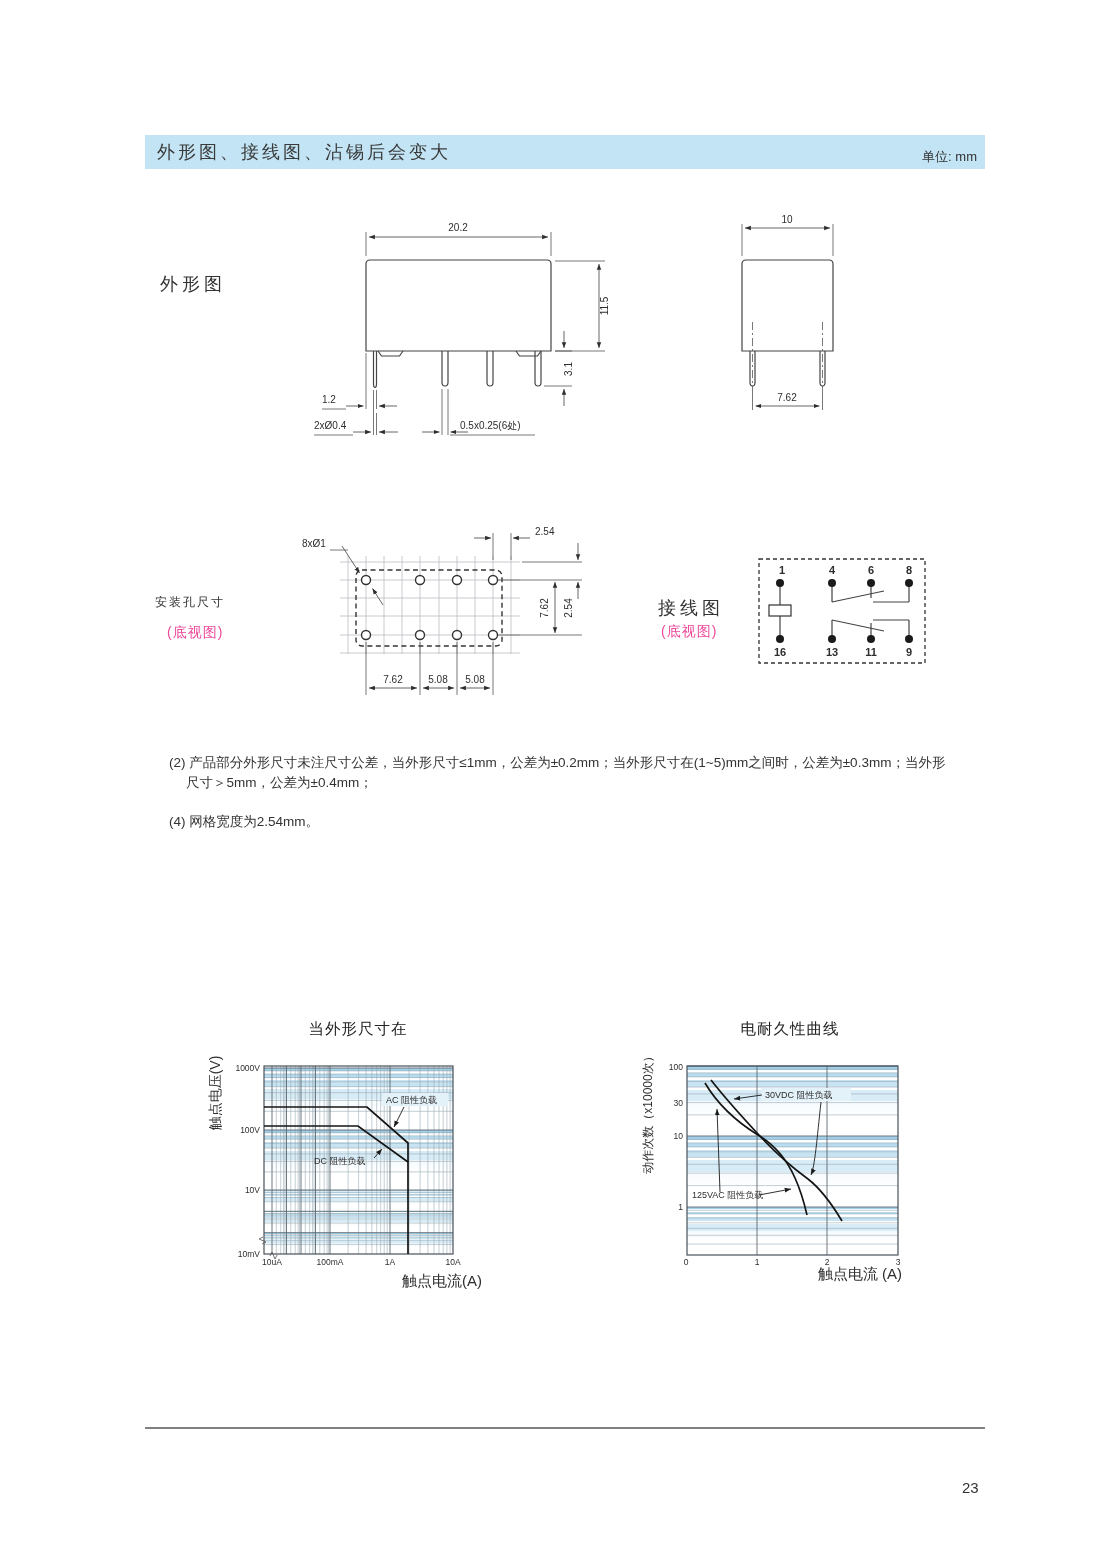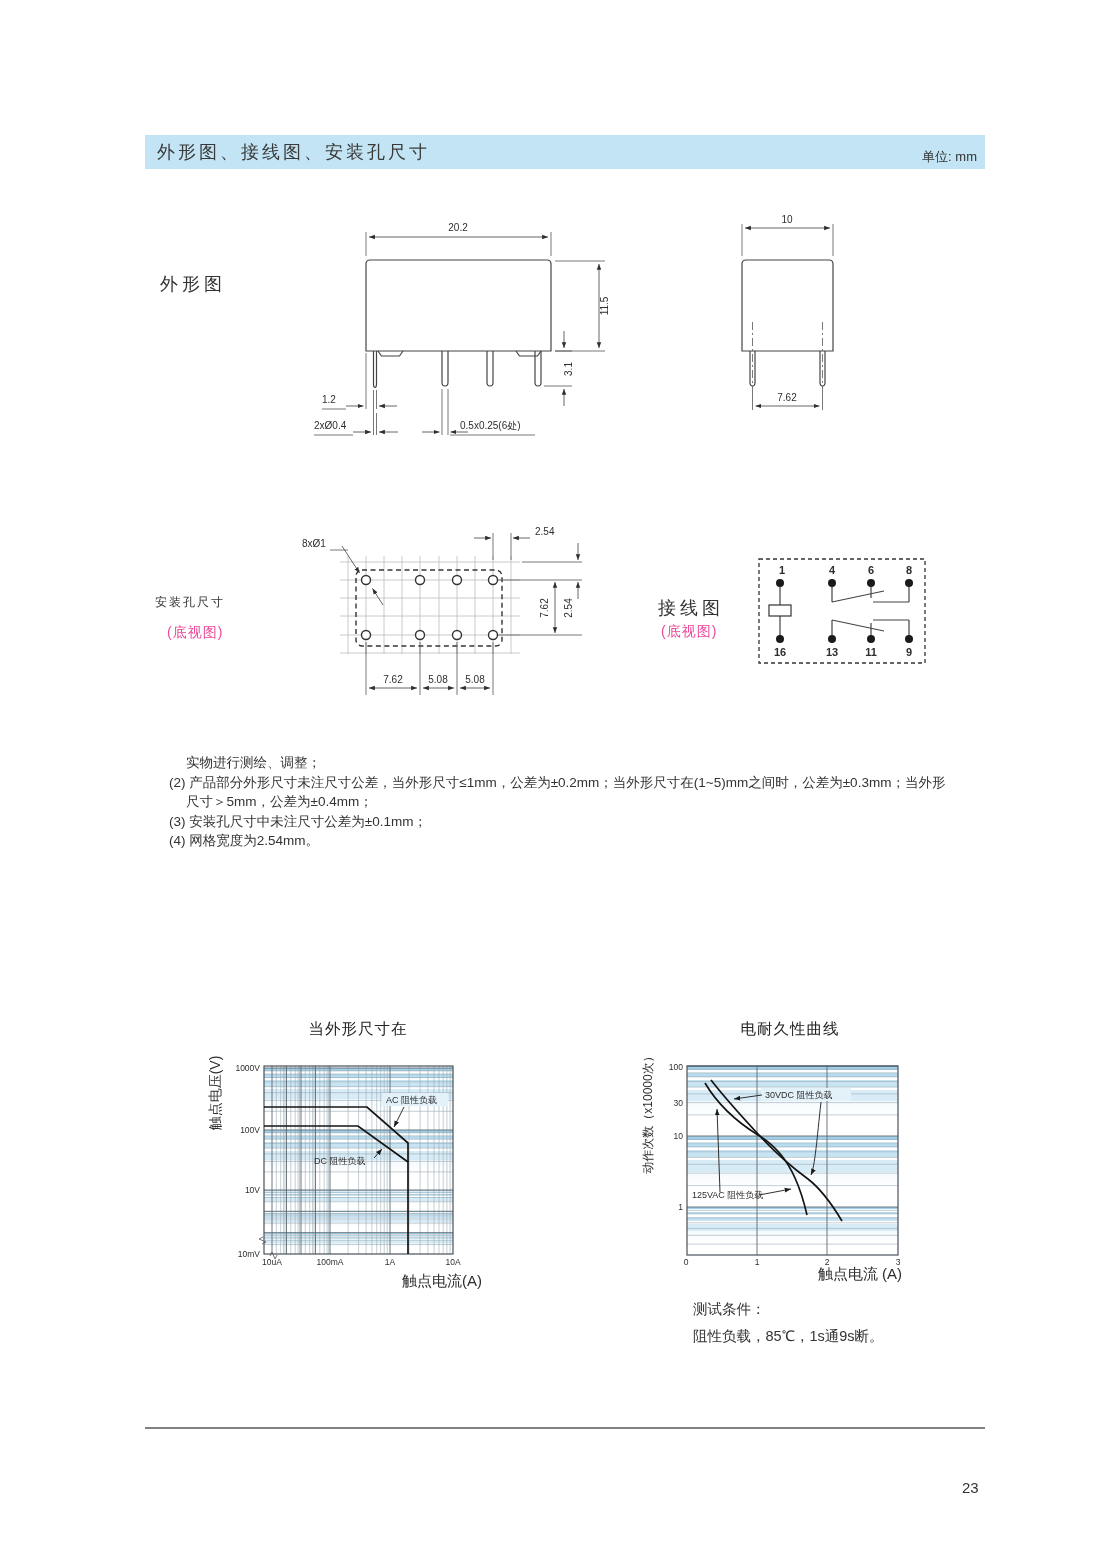--- a/index.html
+++ b/index.html
@@ -32,21 +32,21 @@
   .major{stroke:#5d6a72;stroke-width:0.9;fill:none;}
   .curve{stroke:#141414;stroke-width:1.7;fill:none;}
   .pborder{stroke:#49525a;stroke-width:1.2;fill:none;}
 </style>
 </head>
 <body>
 
 <div class="page">
 
   <div class="hdr-bar" style="top:135px;">
-    <div class="hdr-title">外形图、接线图、安装孔尺寸</div>
+    <div class="hdr-title">外形图、接线图、沾锡后会变大</div>
     <div class="hdr-unit">单位: mm</div>
   </div>
 
   <div class="abs sec-label" style="left:160px;top:272px;">外形图</div>
 
   <svg style="left:300px;top:210px;" width="340" height="240" viewBox="0 0 340 240">
     <defs>
       <marker id="a1" viewBox="0 0 10 10" refX="10" refY="5" markerWidth="6.5" markerHeight="6.5" orient="auto">
         <path d="M0,1.2 L10,5 L0,8.8 Z" fill="#2e2e2e"></path>
       </marker>
@@ -226,25 +226,23 @@
       <text class="lbl" x="121" y="21" text-anchor="middle">6</text>
       <text class="lbl" x="159" y="21" text-anchor="middle">8</text>
       <text class="lbl" x="30" y="103" text-anchor="middle">16</text>
       <text class="lbl" x="82" y="103" text-anchor="middle">13</text>
       <text class="lbl" x="121" y="103" text-anchor="middle">11</text>
       <text class="lbl" x="159" y="103" text-anchor="middle">9</text>
     </g>
   </svg>
 
   <div class="notes">
-    <div class="note-line" style="padding-left:41px;">实物进行测绘、调整；</div>
     <div class="note-line" style="padding-left:24px;">(2) 产品部分外形尺寸未注尺寸公差，当外形尺寸≤1mm，公差为±0.2mm；当外形尺寸在(1~5)mm之间时，公差为±0.3mm；当外形</div>
     <div class="note-line" style="padding-left:41px;">尺寸＞5mm，公差为±0.4mm；</div>
-    <div class="note-line" style="padding-left:24px;">(3) 安装孔尺寸中未注尺寸公差为±0.1mm；</div>
-    <div class="note-line" style="padding-left:24px;">(4) 网格宽度为2.54mm。</div>
+    <div class="note-line" style="padding-left:24px;margin-top:20px;">(4) 网格宽度为2.54mm。</div>
   </div>
 
 
   <div class="chart-title" style="left:248px;">当外形尺寸在</div>
   <div class="chart-title" style="left:680px;">电耐久性曲线</div>
 
   <svg style="left:190px;top:1052px;" width="300" height="255" viewBox="0 0 300 255">
     <defs>
       <linearGradient id="bandg1" x1="0" y1="0" x2="0" y2="1">
         <stop offset="0" stop-color="#a3d0e9"></stop>
@@ -358,21 +356,17 @@
       <text class="tick" x="58" y="162" text-anchor="end">1</text>
       <text class="tick" x="61" y="217" text-anchor="middle">0</text>
       <text class="tick" x="132" y="217" text-anchor="middle">1</text>
       <text class="tick" x="202" y="217" text-anchor="middle">2</text>
       <text class="tick" x="273" y="217" text-anchor="middle">3</text>
     </g>
     <text class="axt" transform="translate(27,64) rotate(-90)" text-anchor="middle" style="font-size:12px;">动作次数（x10000次）</text>
     <text class="axt" x="235" y="231" text-anchor="middle">触点电流 (A)</text>
   </svg>
 
-  <div class="testcond">
-    <div>测试条件：</div>
-    <div>阻性负载，85℃，1s通9s断。</div>
-  </div>
 
   <div class="footer-line"></div>
   <div class="page-num">23</div>
 
 </div>
 
 </body></html>

